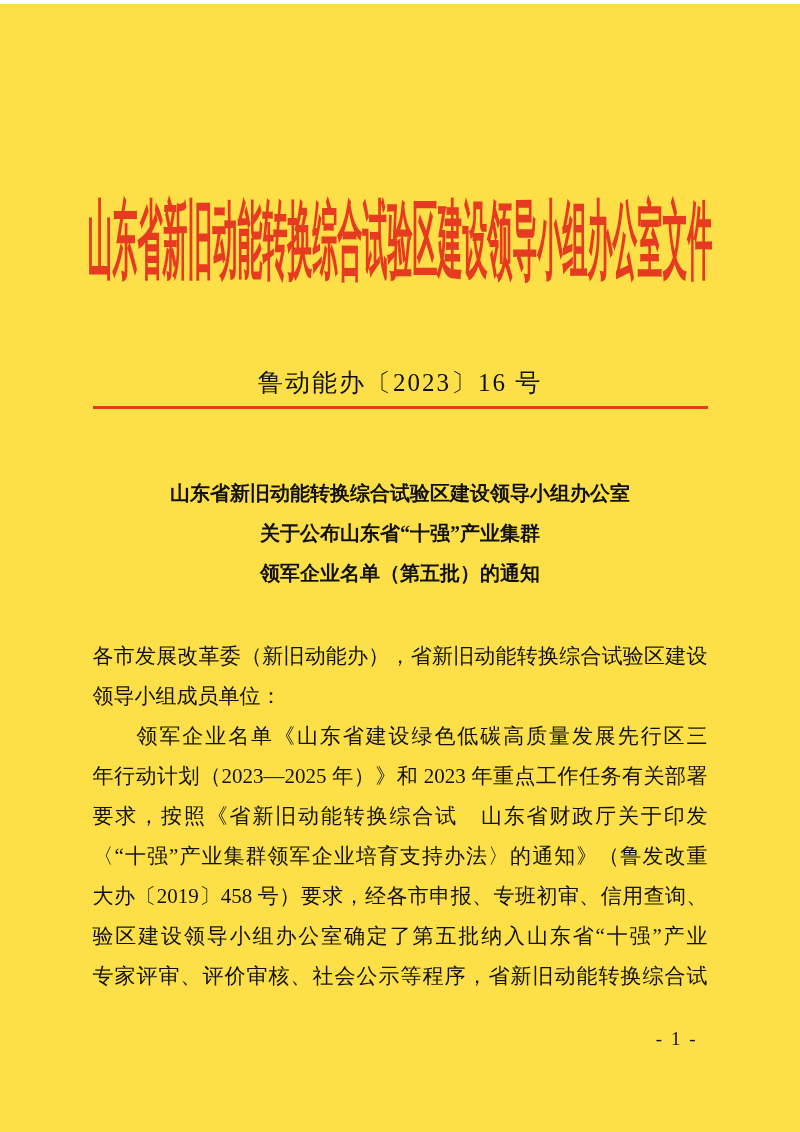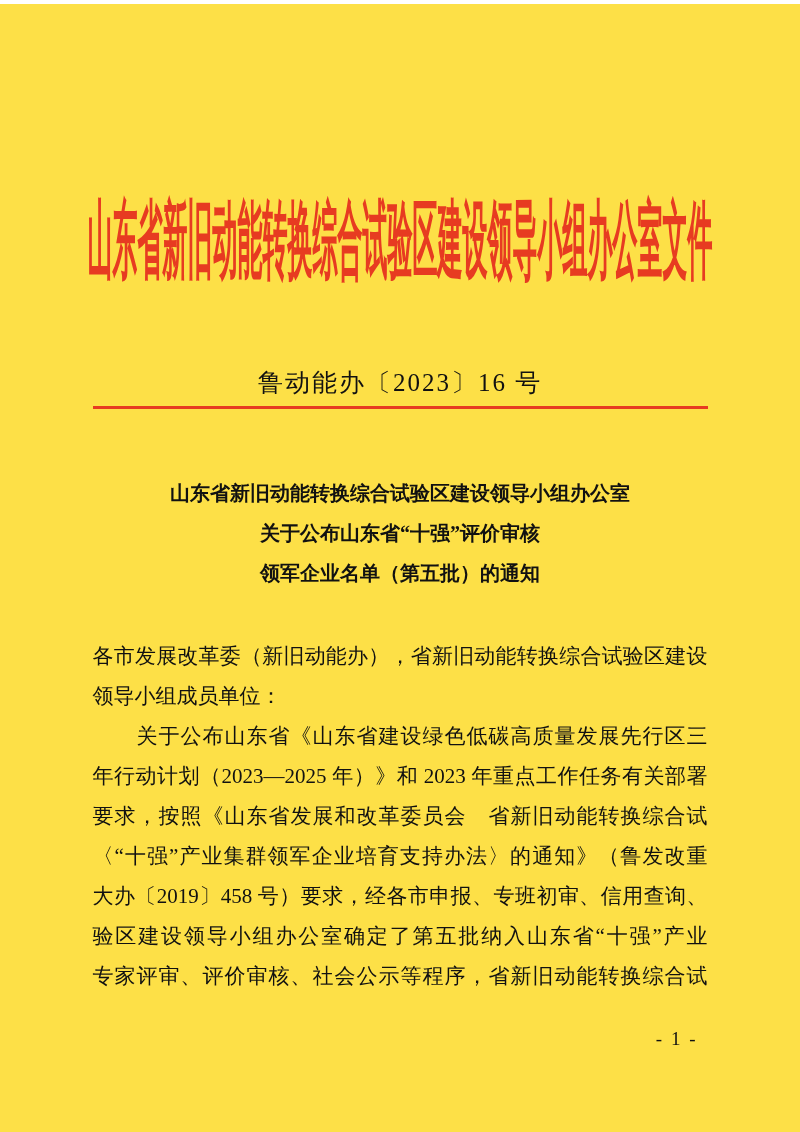--- a/index.html
+++ b/index.html
@@ -98,30 +98,30 @@
     <div class="banner">
       <span class="banner-text">山东省新旧动能转换综合试验区建设领导小组办公室文件</span>
     </div>
 
     <div class="doc-number">鲁动能办〔2023〕16 号</div>
 
     <div class="red-line"></div>
 
     <div class="title">
       <div>山东省新旧动能转换综合试验区建设领导小组办公室</div>
-      <div>关于公布山东省“十强”评价审核</div>
+      <div>关于公布山东省“十强”产业集群</div>
       <div>领军企业名单（第五批）的通知</div>
     </div>
 
     <div class="body-text">
       <div class="line">各市发展改革委（新旧动能办），省新旧动能转换综合试验区建设</div>
       <div class="line no-justify">领导小组成员单位：</div>
-      <div class="line indent">关于公布山东省《山东省建设绿色低碳高质量发展先行区三</div>
+      <div class="line indent">领军企业名单《山东省建设绿色低碳高质量发展先行区三</div>
       <div class="line">年行动计划（2023—2025 年）》和 2023 年重点工作任务有关部署</div>
-      <div class="line">要求，按照《山东省发展和改革委员会　省新旧动能转换综合试</div>
+      <div class="line">要求，按照《省新旧动能转换综合试　山东省财政厅关于印发</div>
       <div class="line">〈“十强”产业集群领军企业培育支持办法〉的通知》（鲁发改重</div>
       <div class="line">大办〔2019〕458 号）要求，经各市申报、专班初审、信用查询、</div>
       <div class="line">验区建设领导小组办公室确定了第五批纳入山东省“十强”产业</div>
       <div class="line">专家评审、评价审核、社会公示等程序，省新旧动能转换综合试</div>
     </div>
 
     <div class="page-number">- 1 -</div>
 
   </div>
 </div>

